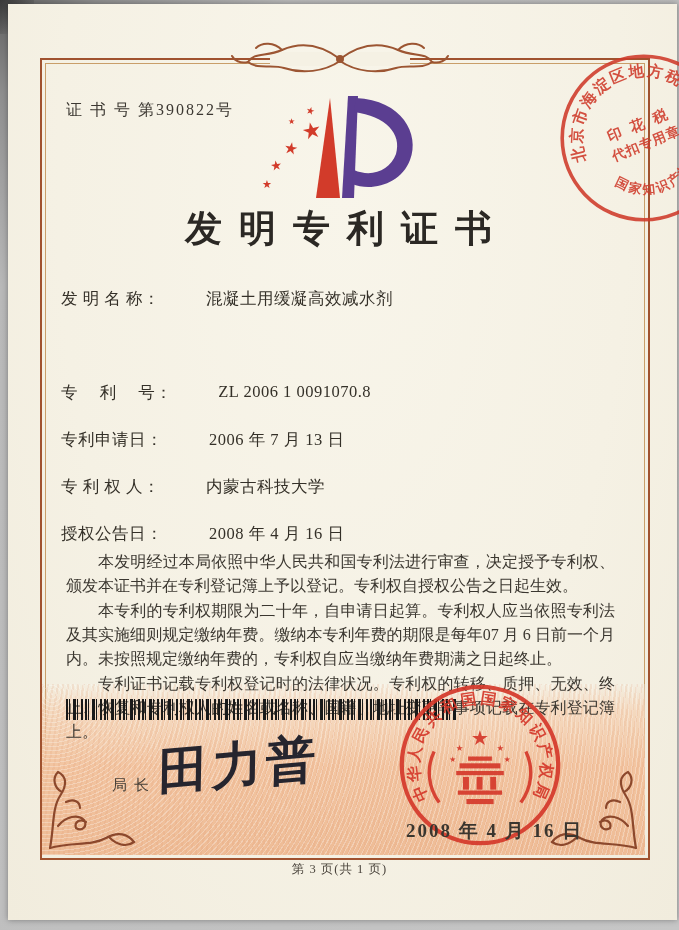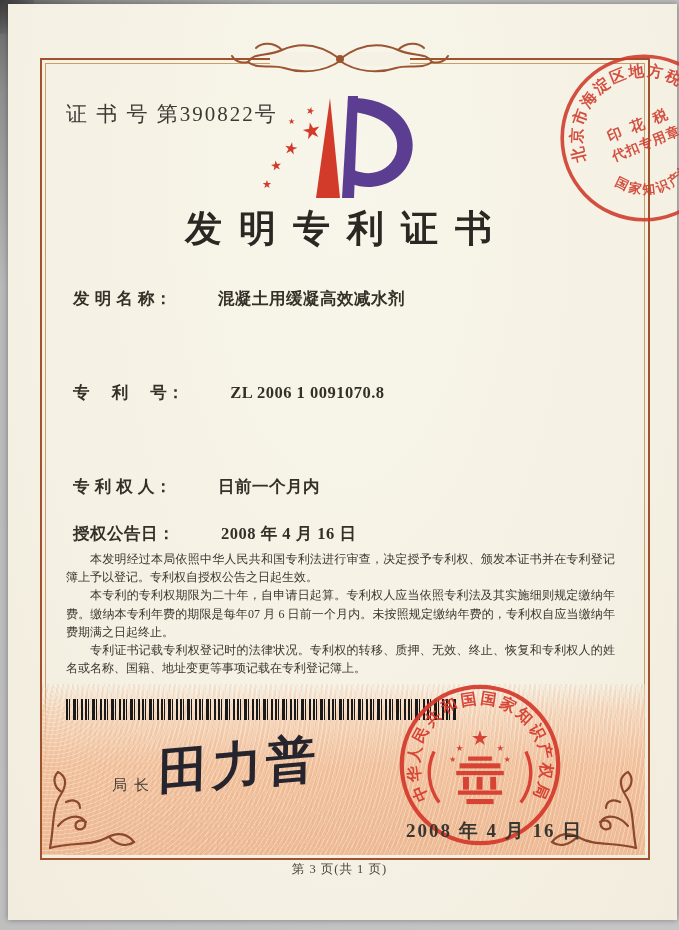--- a/index.html
+++ b/index.html
@@ -20,30 +20,30 @@
   .frame{position:absolute;left:40px;top:58px;width:606px;height:798px;
     border:2px solid #a0522f;z-index:2;}
   .frame::before{content:"";position:absolute;inset:3px;border:1px solid #c99e69;}
   
   .pink-band{position:absolute;left:42px;top:684px;width:603px;height:171px;z-index:3;
     background:
       repeating-radial-gradient(circle at 10px 10px, rgba(255,255,255,.28) 0 1px, rgba(255,255,255,0) 1px 4px),
       repeating-linear-gradient(100deg, rgba(224,150,110,.16) 0 2px, rgba(224,150,110,0) 2px 5px),
       linear-gradient(180deg, rgba(245,205,172,0) 0%, rgba(245,203,168,.6) 16%, #f2c4a0 48%, #eebc96 100%);}
   .txt{position:absolute;color:#35322c;}
-  .cert-no{left:66px;top:100px;font-size:21px;letter-spacing:2px;color:#3c3832;z-index:4;}
+  .cert-no{left:66px;top:100px;font-size:16px;letter-spacing:2px;color:#3c3832;z-index:4;}
   .title{left:0;right:0;top:204px;text-align:center;font-size:37px;font-weight:bold;
     letter-spacing:17px;padding-left:15px;color:#2b2824;z-index:4;}
-  .field{position:absolute;left:73px;width:560px;font-size:16.5px;color:#343028;
-    letter-spacing:.5px;display:flex;z-index:4;font-weight:700;align-items:center;}
+  .field{position:absolute;left:61px;width:560px;font-size:16.5px;color:#343028;
+    letter-spacing:.5px;display:flex;z-index:4;font-weight:400;}
   .field .lbl{white-space:pre;flex:0 0 auto;margin-right:10px;}
   .field .val{white-space:pre;margin-left:36px;}
   .f0{top:288px}.f1{top:335px}.f2{top:382px}.f3{top:429px}.f4{top:476px}.f5{top:523px}
   .body-text{position:absolute;left:66px;top:550px;width:549px;z-index:4;
-    font-size:12px;line-height:1.52;color:#3b3730;text-align:justify;font-weight:500;}
+    font-size:16px;line-height:1.52;color:#3b3730;text-align:justify;font-weight:500;}
   .body-text p{margin:0;text-indent:2em;}
   .barcode{position:absolute;left:66px;top:699px;width:390px;height:21px;z-index:5;
     background:repeating-linear-gradient(90deg,
       #191919 0 2px,transparent 2px 3px,
       #191919 3px 4px,transparent 4px 7px,
       #191919 7px 10px,transparent 10px 11px,
       #191919 11px 12px,transparent 12px 15px,
       #191919 15px 17px,transparent 17px 19px);}
   .director{left:112px;top:776px;font-size:15px;letter-spacing:7px;color:#474038;z-index:6;}
   .signature{left:158px;top:732px;font-size:50px;color:#26252e;z-index:6;
@@ -123,23 +123,27 @@
   <div class="txt title">发明专利证书</div>
 
   <div class="field f0">
     <span class="lbl">发 明 名 称：</span>
     <span class="val">混凝土用缓凝高效减水剂</span>
   </div>
   <div class="field f2">
     <span class="lbl">专　 利　 号：</span>
     <span class="val">ZL 2006 1 0091070.8</span>
   </div>
+  <div class="field f3">
+    <span class="lbl">专利申请日：</span>
+    <span class="val">2006 年 7 月 13 日</span>
+  </div>
   <div class="field f4">
     <span class="lbl">专 利 权 人：</span>
-    <span class="val">日前一个月内</span>
+    <span class="val">内蒙古科技大学</span>
   </div>
   <div class="field f5">
     <span class="lbl">授权公告日：</span>
     <span class="val">2008 年 4 月 16 日</span>
   </div>
 
   <div class="body-text">
     <p>本发明经过本局依照中华人民共和国专利法进行审查，决定授予专利权、颁发本证书并在专利登记簿上予以登记。专利权自授权公告之日起生效。</p>
     <p>本专利的专利权期限为二十年，自申请日起算。专利权人应当依照专利法及其实施细则规定缴纳年费。缴纳本专利年费的期限是每年07 月 6 日前一个月内。未按照规定缴纳年费的，专利权自应当缴纳年费期满之日起终止。</p>
     <p>专利证书记载专利权登记时的法律状况。专利权的转移、质押、无效、终止、恢复和专利权人的姓名或名称、国籍、地址变更等事项记载在专利登记簿上。</p>

